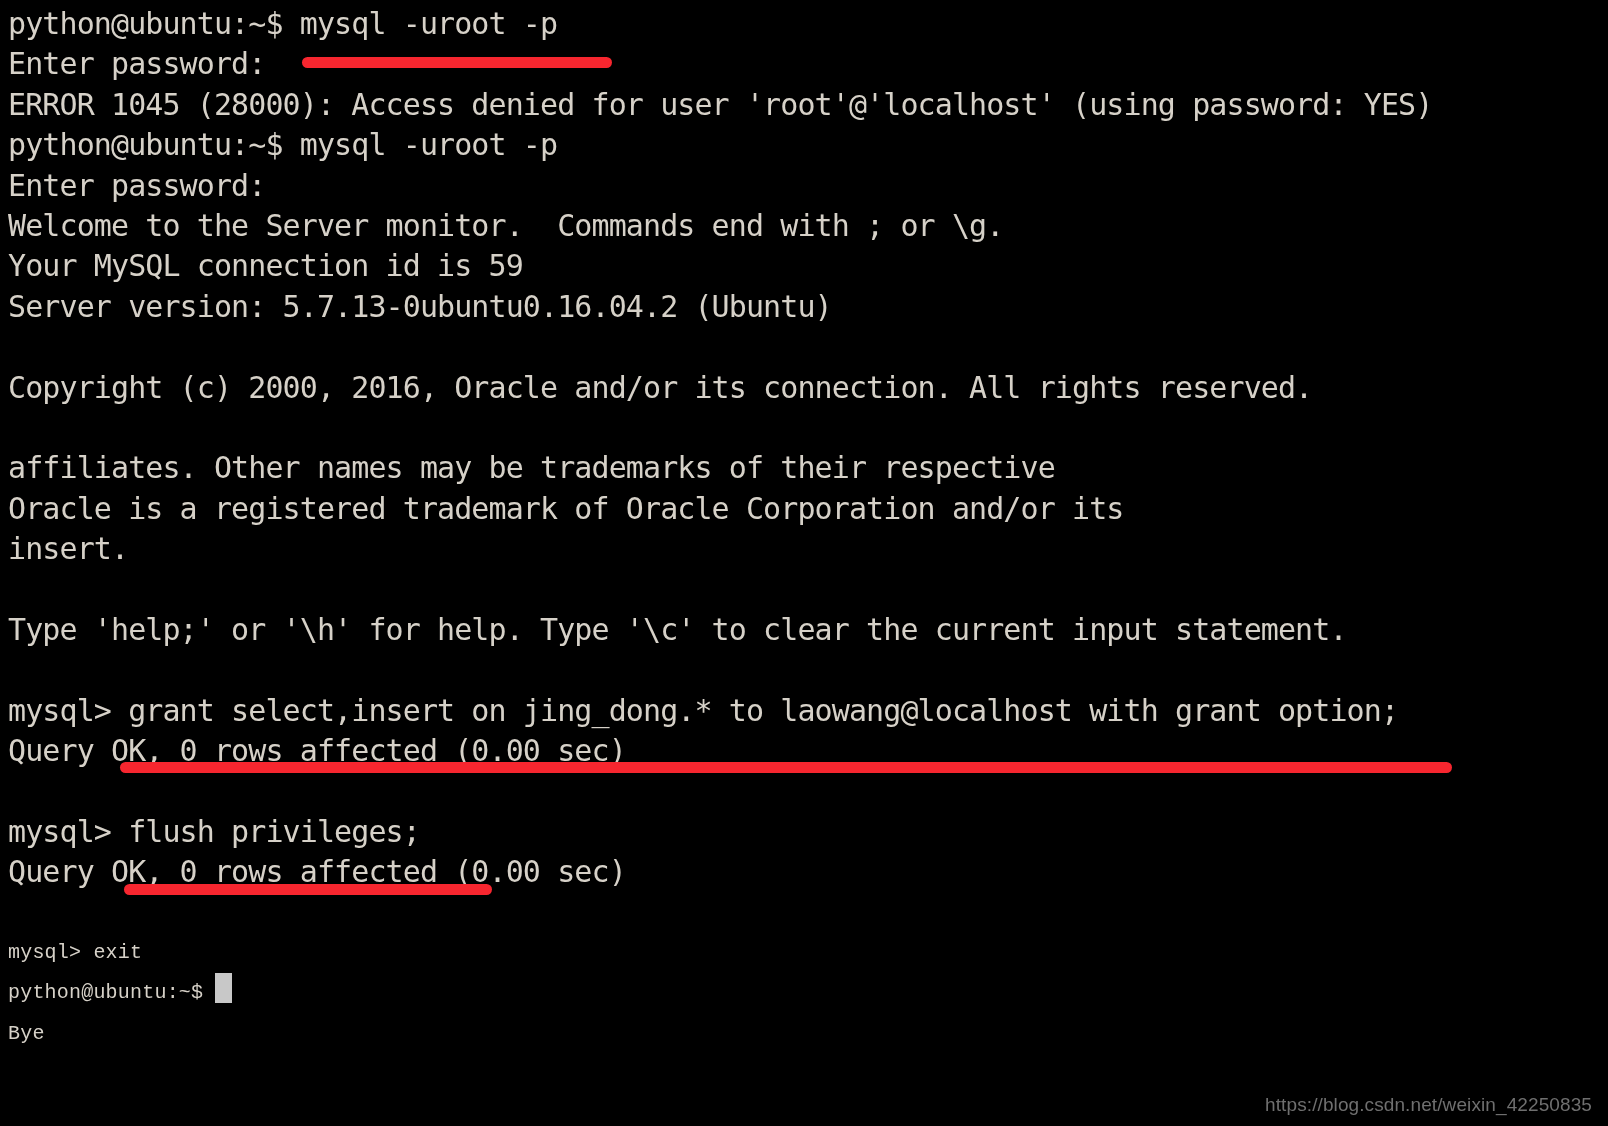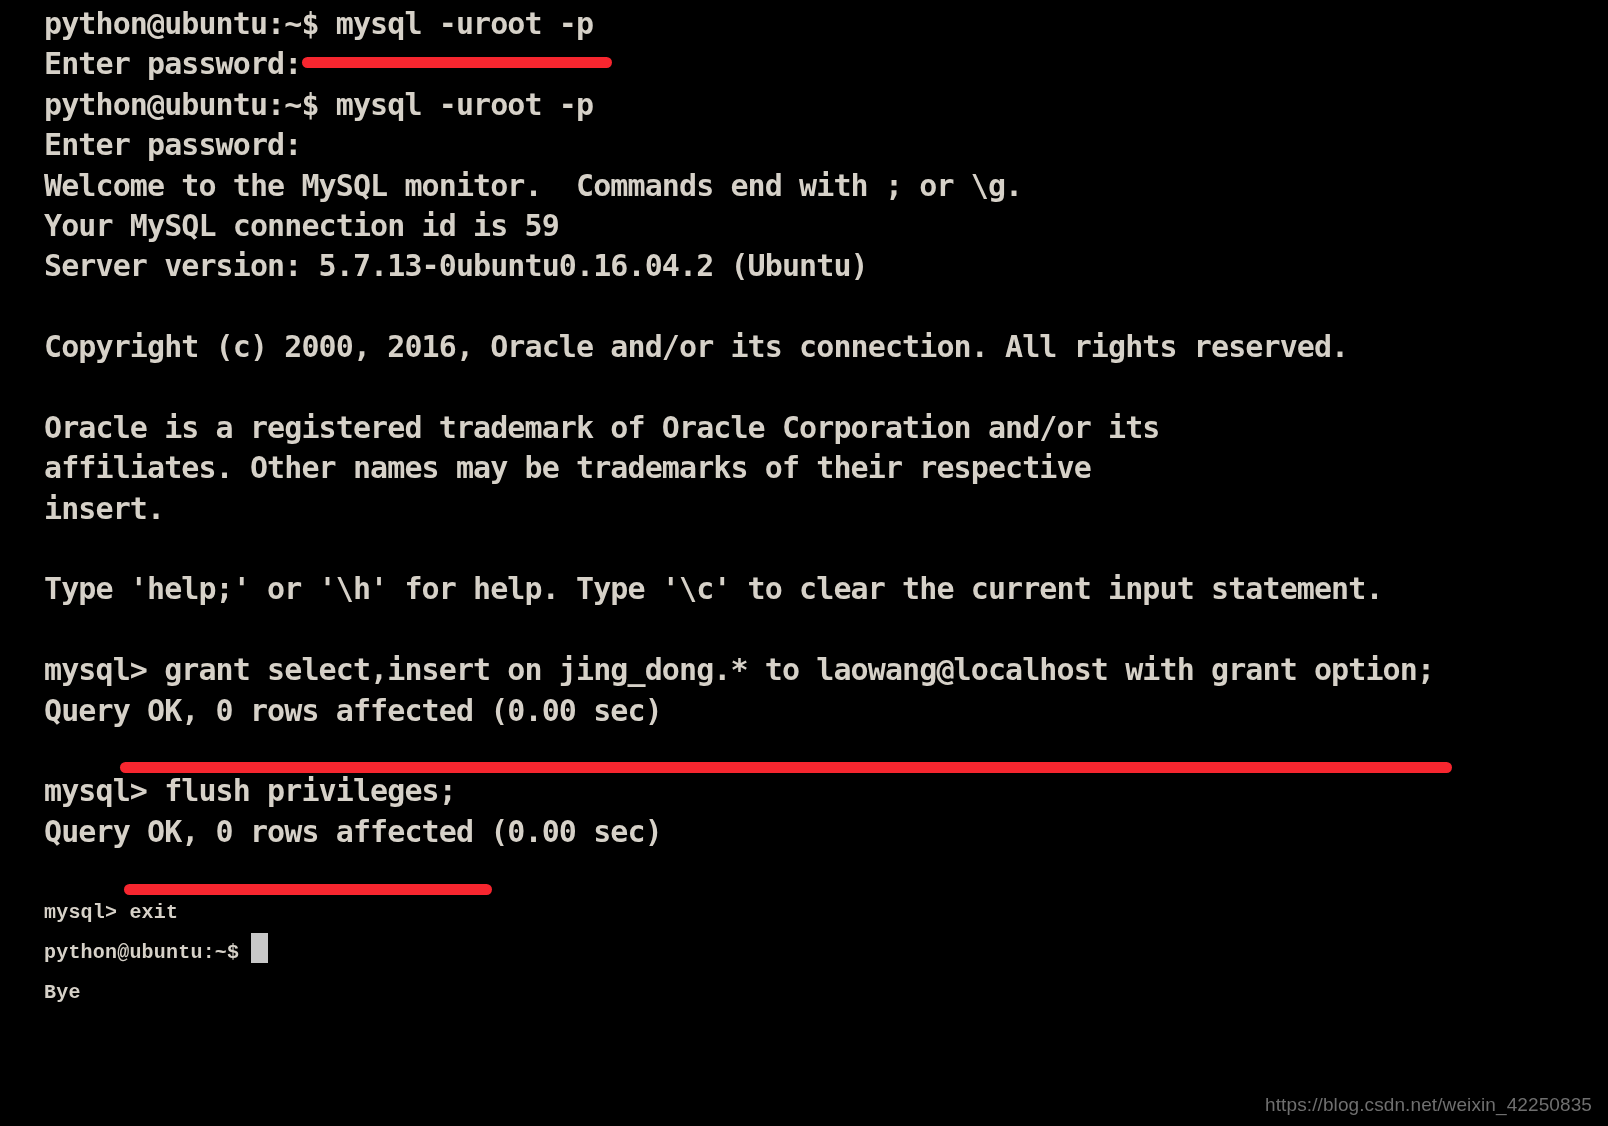--- a/index.html
+++ b/index.html
@@ -28,22 +28,21 @@
     width: 1600px;
   }
   .line {
     height: 40.4px;
     line-height: 40.4px;
     white-space: pre;
     color: #d6d1c8;
     font-family: "DejaVu Sans Mono", monospace;
     font-size: 30px;
     letter-spacing: -0.9px;
-    font-weight: 700;
-    margin-left: 36px;
+    font-weight: 400;
   }
   .line.blank {
     color: transparent;
   }
   .line .seg {
     white-space: pre;
   }
   
   .line.wide {
     font-family: "Liberation Mono", "DejaVu Sans Mono", monospace;
@@ -79,30 +78,31 @@
   }
 </style>
 </head>
 <body>
 
 <div id="terminal">
 
   <div class="term-lines">
     <div class="line">python@ubuntu:~$ mysql -uroot -p</div>
     <div class="line">Enter password:</div>
+    <div class="line">ERROR 1045 (28000): Access denied for user 'root'@'localhost' (using password: YES)</div>
     <div class="line">python@ubuntu:~$ mysql -uroot -p</div>
     <div class="line">Enter password:</div>
-    <div class="line">Welcome to the MySQL monitor.  Commands end with ; or \g.</div>
+    <div class="line">Welcome to the Server monitor.  Commands end with ; or \g.</div>
     <div class="line">Your MySQL connection id is 59</div>
     <div class="line">Server version: 5.7.13-0ubuntu0.16.04.2 (Ubuntu)</div>
     <div class="line blank"></div>
     <div class="line">Copyright (c) 2000, 2016, Oracle and/or its connection. All rights reserved.</div>
     <div class="line blank"></div>
+    <div class="line">affiliates. Other names may be trademarks of their respective</div>
     <div class="line">Oracle is a registered trademark of Oracle Corporation and/or its</div>
-    <div class="line">affiliates. Other names may be trademarks of their respective</div>
     <div class="line">insert.</div>
     <div class="line blank"></div>
     <div class="line">Type 'help;' or '\h' for help. Type '\c' to clear the current input statement.</div>
     <div class="line blank"></div>
     <div class="line">mysql&gt; grant select,insert on jing_dong.* to laowang@localhost with grant option;</div>
     <div class="line">Query OK, 0 rows affected (0.00 sec)</div>
     <div class="line blank"></div>
     <div class="line">mysql&gt; flush privileges;</div>
     <div class="line">Query OK, 0 rows affected (0.00 sec)</div>
     <div class="line blank"></div>

